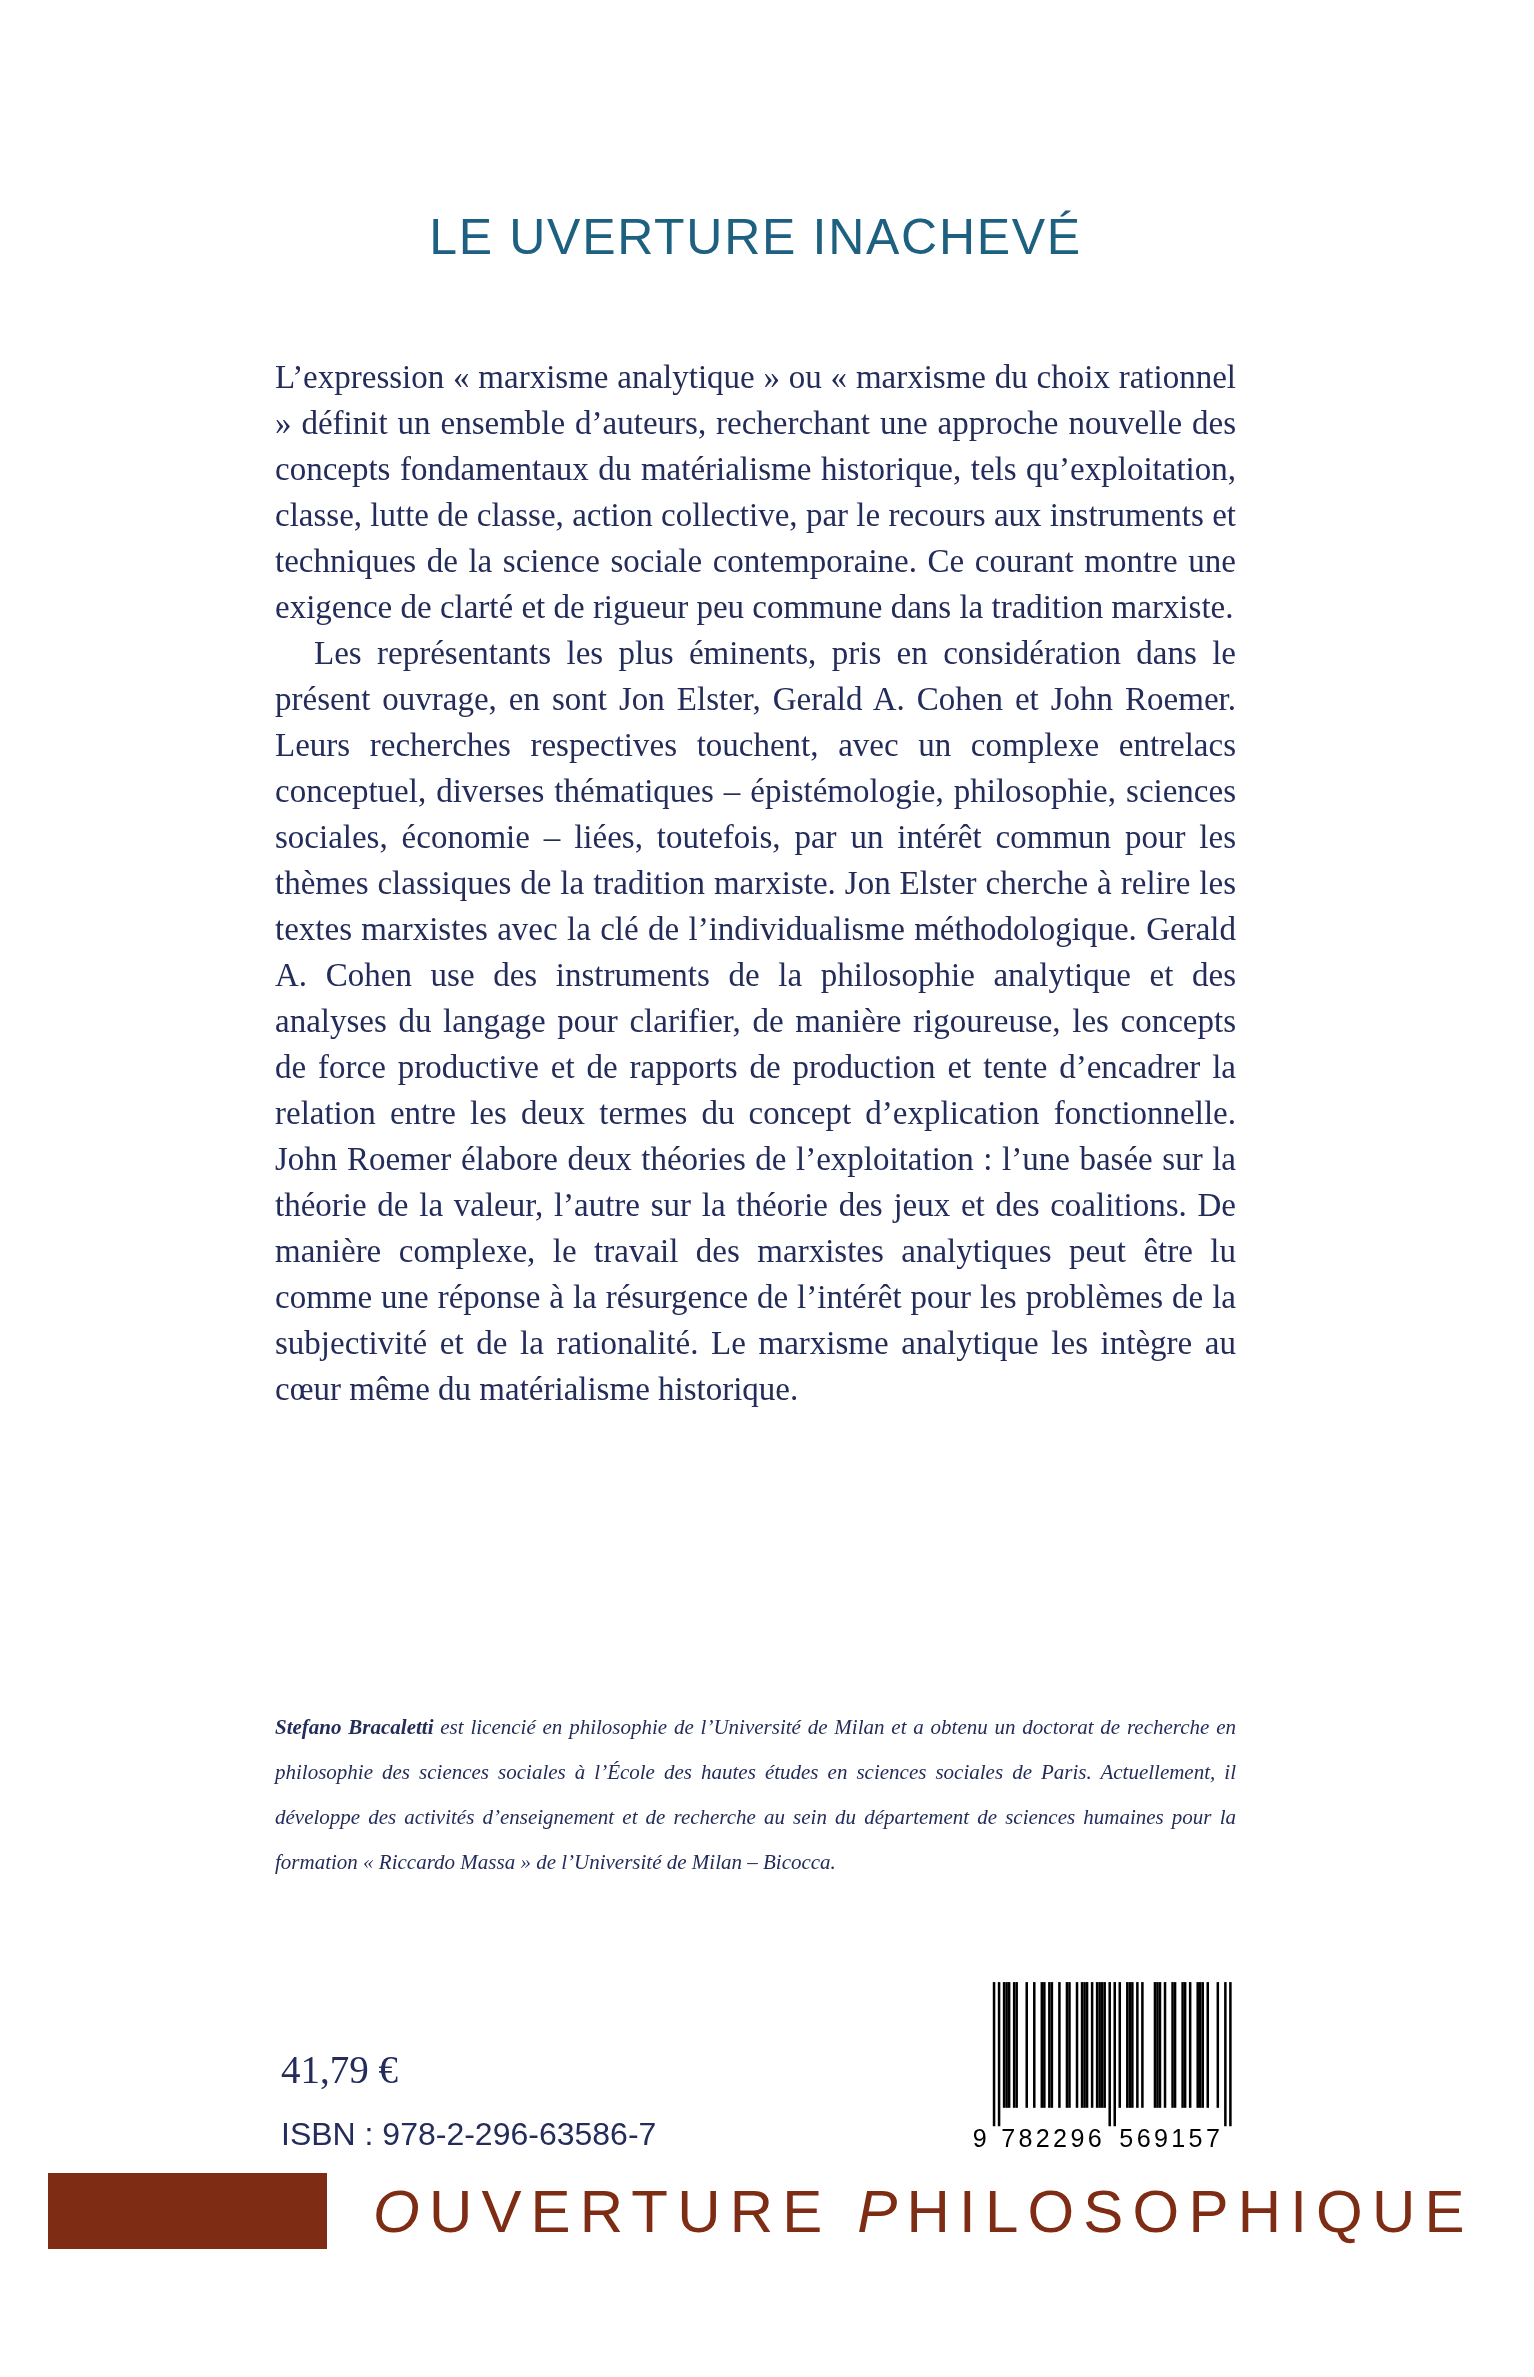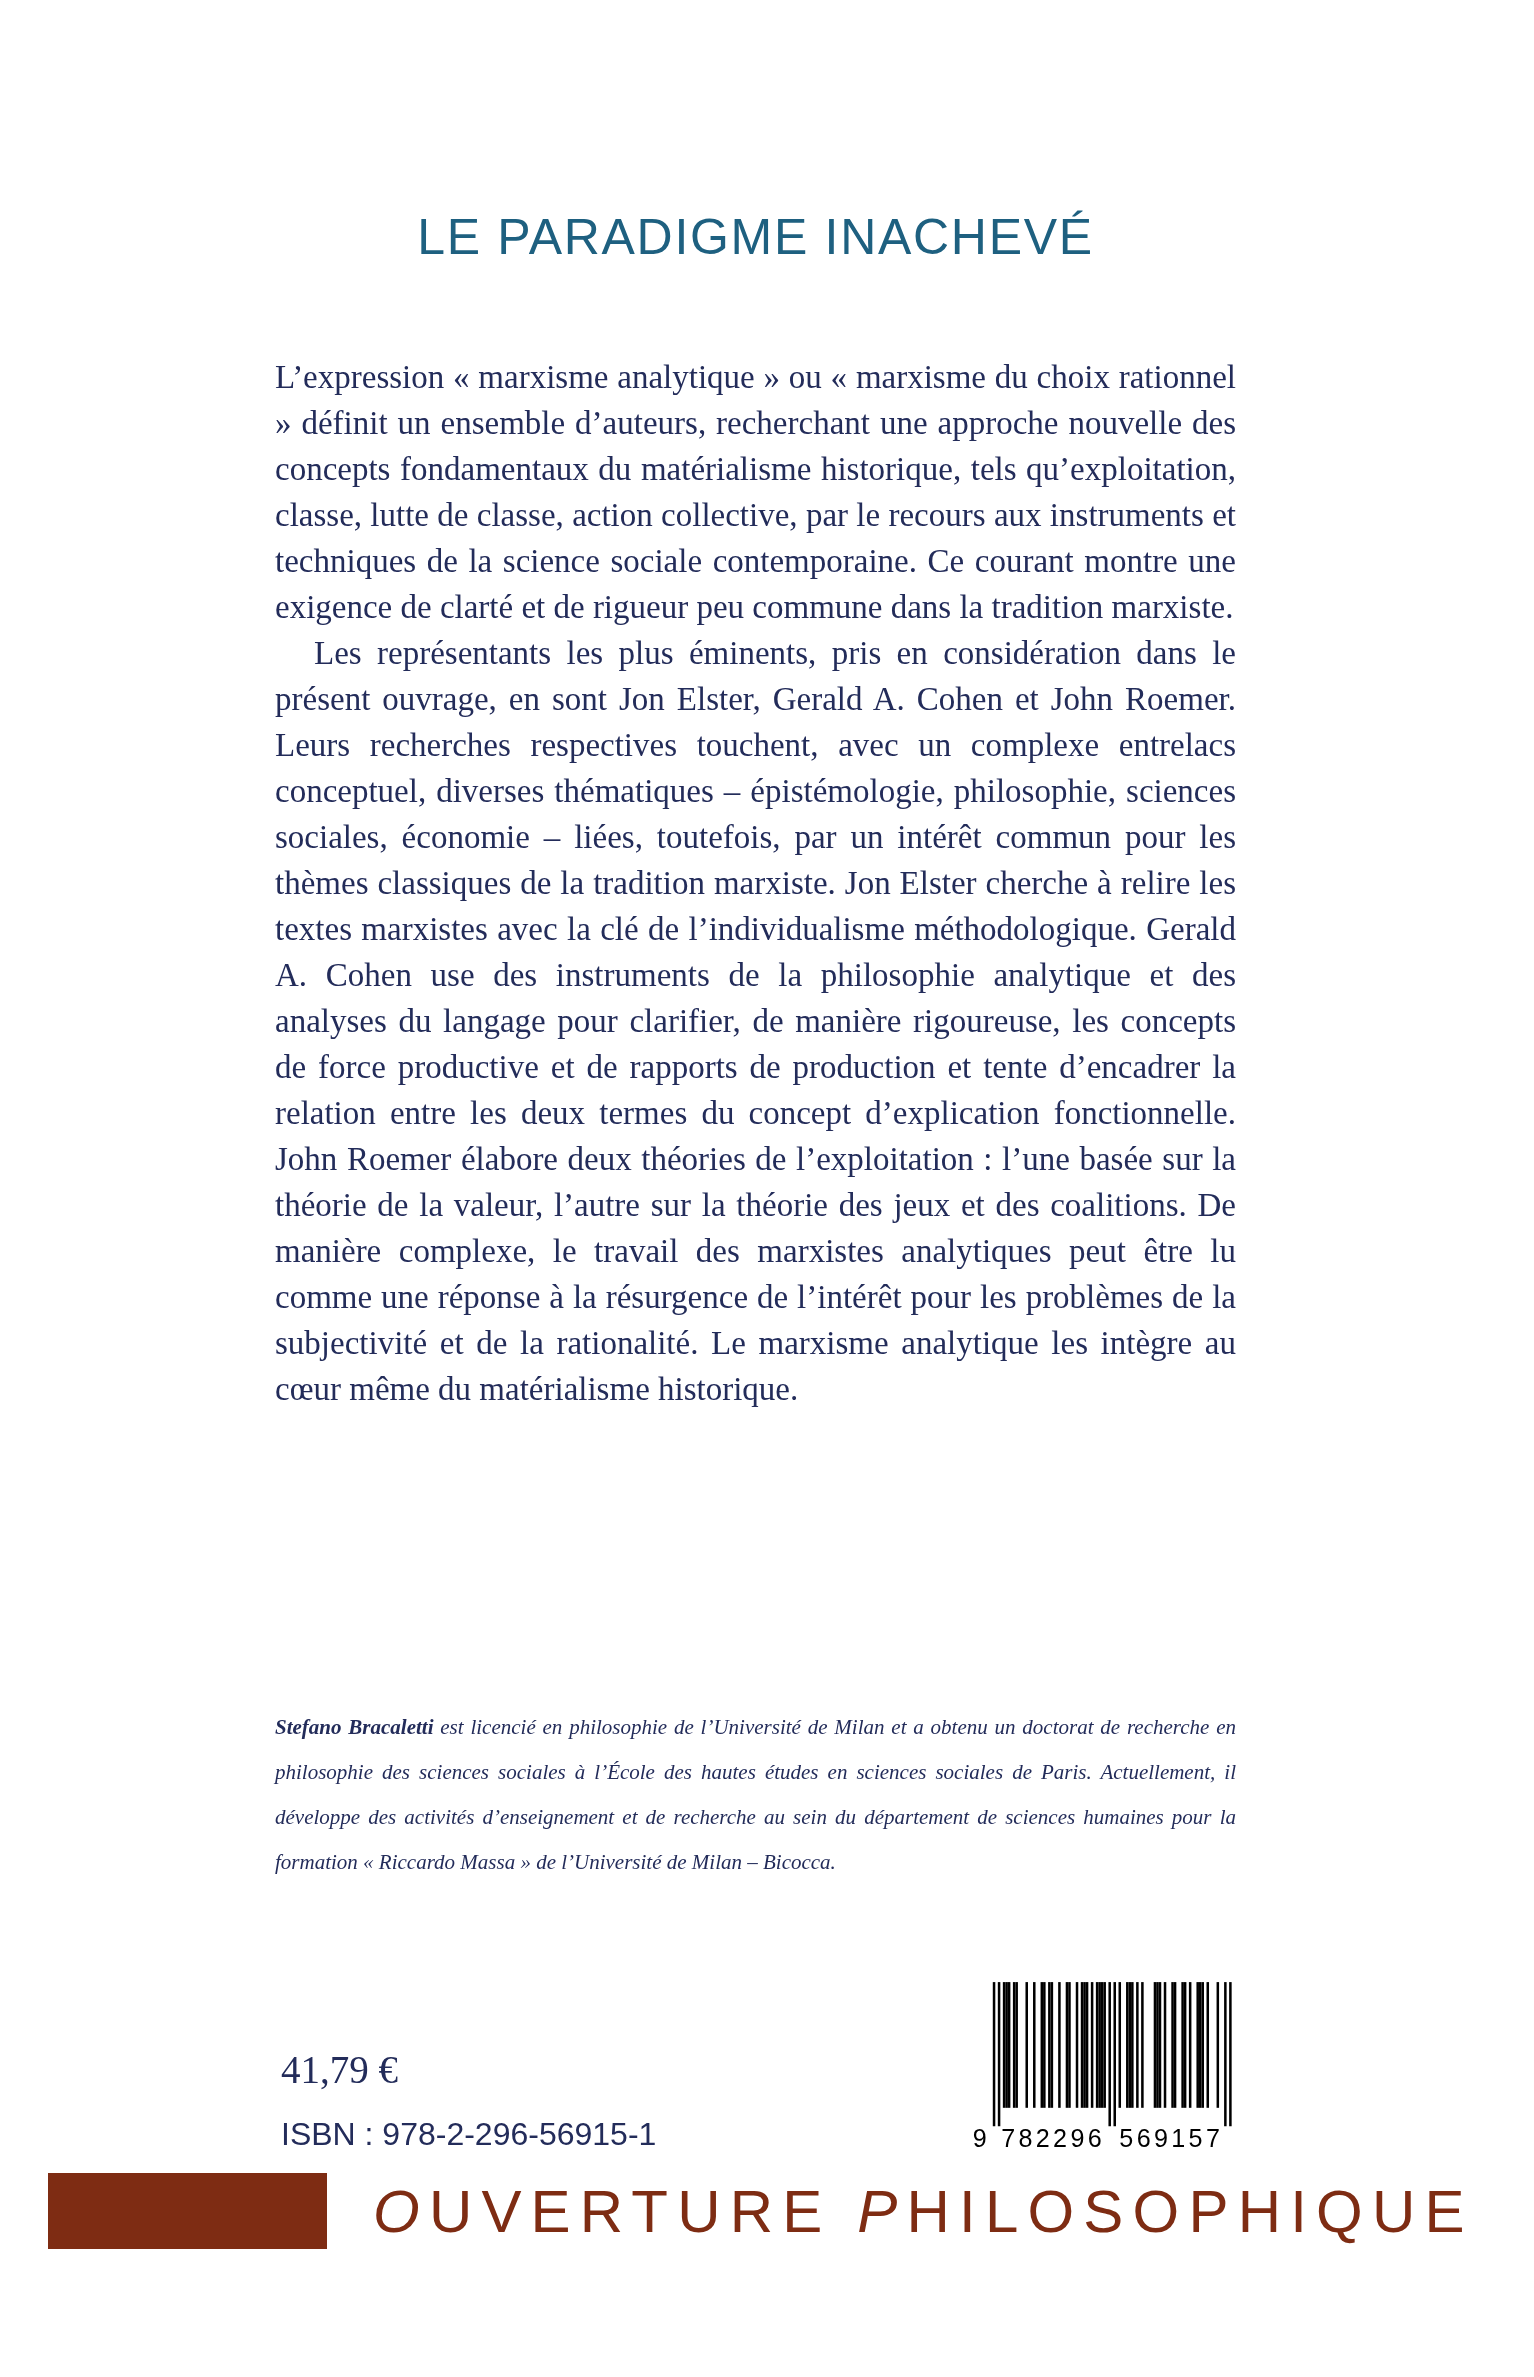--- a/index.html
+++ b/index.html
@@ -83,34 +83,34 @@
     color:var(--accent-maroon);
     white-space:nowrap;
   }
   .band-title .it{font-style:italic;}
 </style>
 </head>
 <body>
 
 <div class="page">
 
-  <h1 class="title">LE PARADIGME INACHEVÉ</h1>
+  <h1 class="title">LE UVERTURE INACHEVÉ</h1>
 
   <div class="body-text">
     <p>L’expression « marxisme analytique » ou « marxisme du choix rationnel » définit un ensemble d’auteurs, recherchant une approche nouvelle des concepts fondamentaux du matérialisme historique, tels qu’exploitation, classe, lutte de classe, action collective, par le recours aux instruments et techniques de la science sociale contemporaine. Ce courant montre une exigence de clarté et de rigueur peu commune dans la tradition marxiste.</p>
     <p class="indent">Les représentants les plus éminents, pris en considération dans le présent ouvrage, en sont Jon Elster, Gerald A. Cohen et John Roemer. Leurs recherches respectives touchent, avec un complexe entrelacs conceptuel, diverses thématiques – épistémologie, philosophie, sciences sociales, économie – liées, toutefois, par un intérêt commun pour les thèmes classiques de la tradition marxiste. Jon Elster cherche à relire les textes marxistes avec la clé de l’individualisme méthodologique. Gerald A. Cohen use des instruments de la philosophie analytique et des analyses du langage pour clarifier, de manière rigoureuse, les concepts de force productive et de rapports de production et tente d’encadrer la relation entre les deux termes du concept d’explication fonctionnelle. John Roemer élabore deux théories de l’exploitation : l’une basée sur la théorie de la valeur, l’autre sur la théorie des jeux et des coalitions. De manière complexe, le travail des marxistes analytiques peut être lu comme une réponse à la résurgence de l’intérêt pour les problèmes de la subjectivité et de la rationalité. Le marxisme analytique les intègre au cœur même du matérialisme historique.</p>
   </div>
 
   <div class="bio">
     <p><span class="author-name">Stefano Bracaletti</span> <span>est licencié en philosophie de l’Université de Milan et a obtenu un doctorat de recherche en philosophie des sciences sociales à l’École des hautes études en sciences sociales de Paris. Actuellement, il développe des activités d’enseignement et de recherche au sein du département de sciences humaines pour la formation « Riccardo Massa » de l’Université de Milan – Bicocca.</span></p>
   </div>
 
   <div class="price">41,79 €</div>
 
-  <div class="isbn">ISBN : 978-2-296-56915-1</div>
+  <div class="isbn">ISBN : 978-2-296-63586-7</div>
 
   <div class="barcode">
     <div><svg xmlns="http://www.w3.org/2000/svg" width="264" height="172" viewBox="0 0 315 205">
           <rect x="26" y="0" width="3" height="172" fill="#000"></rect>
           <rect x="32" y="0" width="3" height="172" fill="#000"></rect>
           <rect x="38" y="0" width="3" height="150" fill="#000"></rect>
           <rect x="41" y="0" width="3" height="150" fill="#000"></rect>
           <rect x="44" y="0" width="3" height="150" fill="#000"></rect>
           <rect x="50" y="0" width="3" height="150" fill="#000"></rect>
           <rect x="53" y="0" width="3" height="150" fill="#000"></rect>

